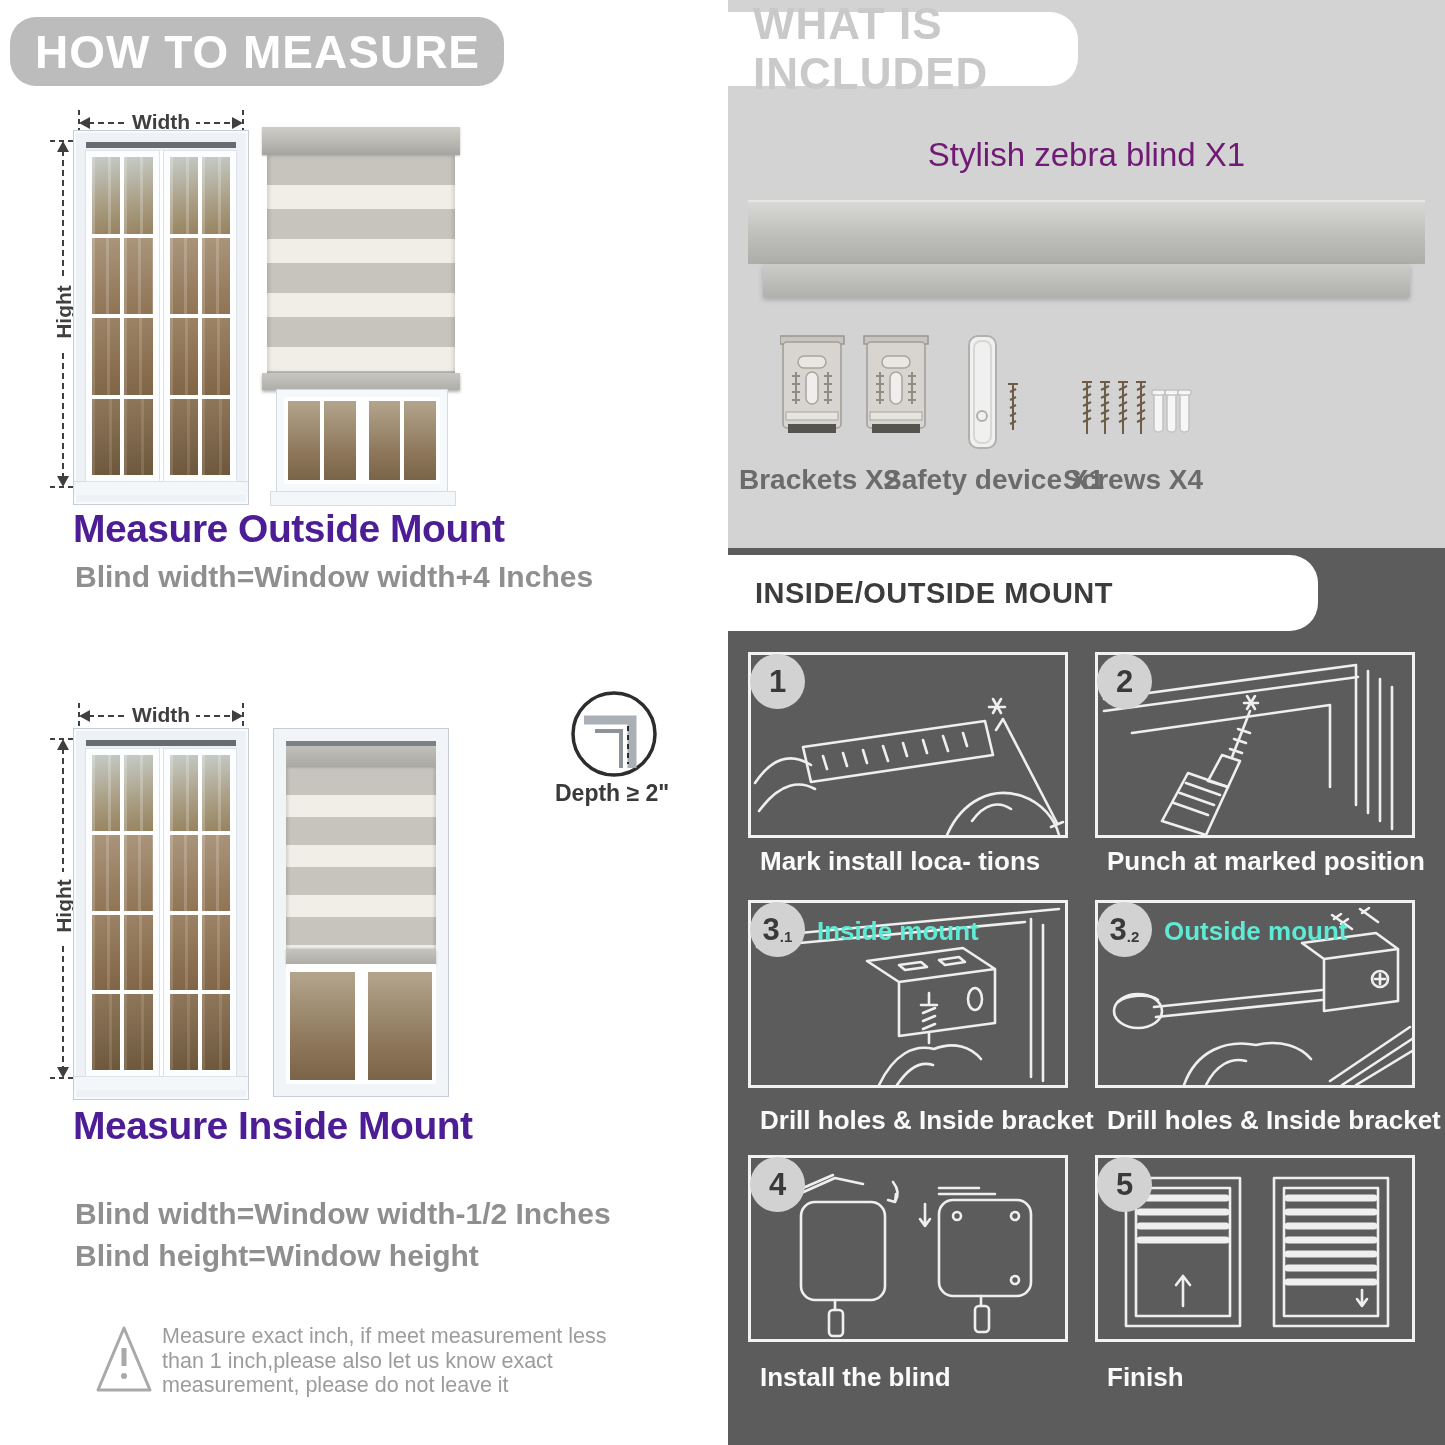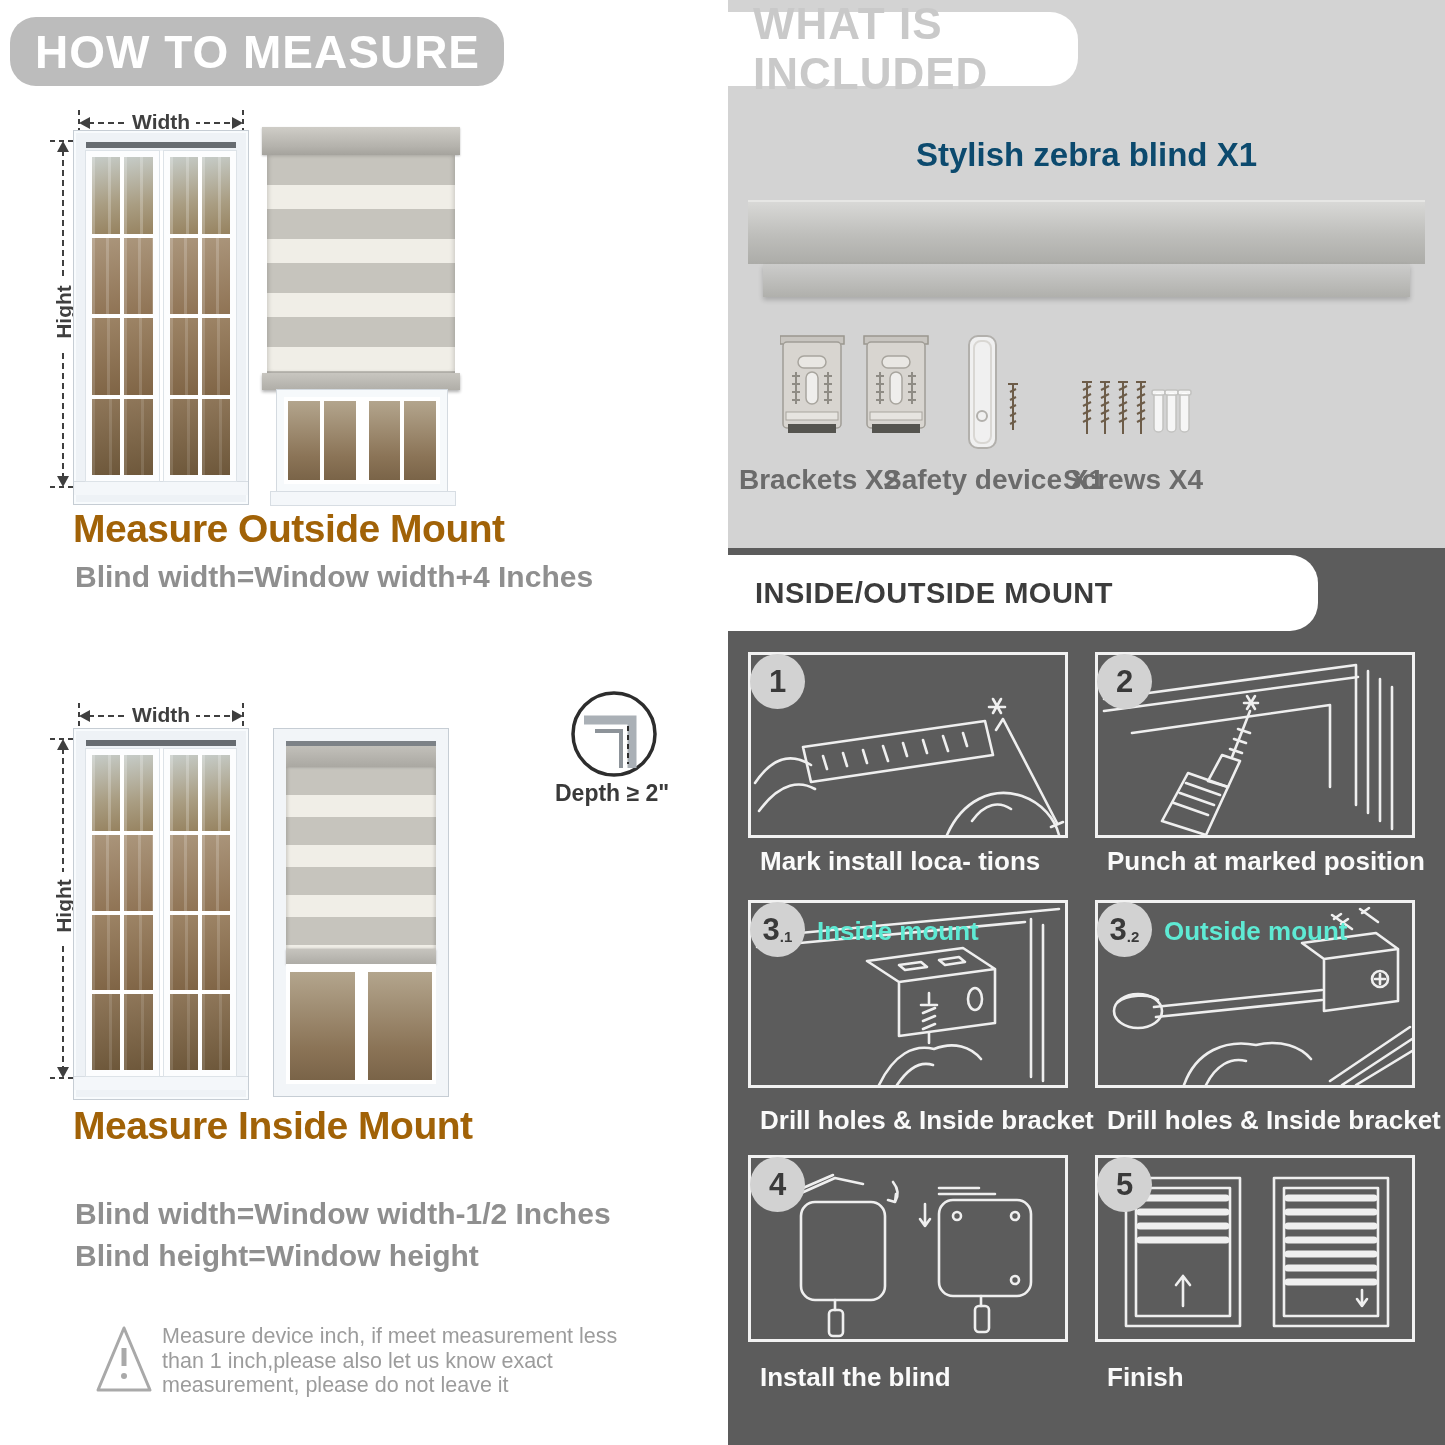--- a/index.html
+++ b/index.html
@@ -8,21 +8,21 @@
   .abs{position:absolute;}
   
   .pill{box-sizing:border-box;display:flex;align-items:center;}
   .pill-htm{left:10px;top:17px;width:494px;height:69px;background:#bcbcbc;border-radius:26px;
             padding-left:25px;color:#fff;font-size:46px;font-weight:700;letter-spacing:1px;}
   .pill-wii{left:0;top:12px;width:350px;height:74px;background:#fff;border-radius:0 28px 28px 0;
             padding-left:25px;color:#c9c9c9;font-size:44px;font-weight:700;letter-spacing:1px;}
   .pill-iom{left:0;top:7px;width:590px;height:76px;background:#fff;border-radius:0 28px 28px 0;
             padding-left:27px;color:#3c3c3c;font-size:29px;font-weight:700;letter-spacing:.5px;}
   
-  .mheading{color:#a16207;font-size:39px;font-weight:700;letter-spacing:-.5px;white-space:nowrap;}
+  .mheading{color:#4c1d95;font-size:39px;font-weight:700;letter-spacing:-.5px;white-space:nowrap;}
   .mline{color:#8f8f8f;font-size:30px;font-weight:700;white-space:nowrap;}
   .warn-line{color:#9c9c9c;font-size:21.5px;font-weight:500;line-height:24.6px;white-space:nowrap;}
   
   .wa-label,.ha-label{background:#fff;color:#3f3f3f;font-size:21px;font-weight:700;padding:0 6px;}
   .ha-label{transform:rotate(-90deg);transform-origin:center;}
   .depth-label{color:#3a3a3a;font-size:23px;font-weight:700;text-align:right;white-space:nowrap;}
   
   .winA{box-sizing:border-box;background:#eef2f6;border:1px solid #c6cdd4;padding:11px 12px 0 12px;
         box-shadow:inset 0 0 0 2px #f8fbfd;}
   .winA-top{height:6px;background:#676c71;margin-bottom:3px;}
@@ -47,21 +47,21 @@
   .winB{box-sizing:border-box;background:#f2f5f8;border:1px solid #c6cdd4;padding:12px;}
   .winB-recess{height:5px;background:#7d8287;}
   .winB-head{height:21px;background:linear-gradient(180deg,#c2c0ba,#aaa8a2);}
   .winB-stripes{background:repeating-linear-gradient(180deg,#c6c4bd 0 28px,#f0eee7 28px 50px);
            box-shadow:inset 2px 0 3px rgba(0,0,0,.12), inset -2px 0 3px rgba(0,0,0,.12);}
   .winB-bot{height:15px;background:linear-gradient(180deg,#c6c4be,#aeaca6);box-shadow:0 1px 2px rgba(0,0,0,.25);}
   .winB-lower{flex:1;display:flex;gap:5px;background:#fff;border-top:4px solid #fff;}
   
   .sec-included{left:728px;top:0;width:717px;height:548px;background:#d3d3d3;padding-left:37px;}
   .sec-mount{left:728px;top:548px;width:717px;height:897px;background:#5c5c5c;}
-  .blind-label{left:0;top:136px;width:717px;text-align:center;color:#0c4a6e;font-size:33px;font-weight:700;}
+  .blind-label{left:0;top:136px;width:717px;text-align:center;color:#701a75;font-size:33px;font-weight:400;}
   .hr-top{height:64px;background:linear-gradient(180deg,#dadad8,#bebebb 55%,#acaca8);box-shadow:inset 0 2px 0 #e6e6e4;}
   .hr-bot{height:33px;margin:0 15px;background:linear-gradient(180deg,#cccccb,#b0b0ac);box-shadow:0 3px 5px rgba(0,0,0,.2);}
   .item-label{top:464px;color:#6b6b6b;font-size:28px;font-weight:700;text-align:center;white-space:nowrap;}
   
   .panel{box-sizing:border-box;width:320px;border:3px solid #f2f2f2;background:#5c5c5c;}
   .badge{position:absolute;left:-1px;top:-1px;width:55px;height:55px;border-radius:50%;background:#d2d2d2;
          display:flex;align-items:center;justify-content:center;color:#3a3a3a;font-weight:700;font-size:31px;}
   .badge .sub{font-size:15px;margin-top:14px;}
   .ptitle{position:absolute;left:66px;top:13px;color:#5eead4;font-size:26px;font-weight:700;white-space:nowrap;}
   .caption{color:#fafafa;font-size:26px;font-weight:700;white-space:nowrap;margin-left:10px;}
@@ -237,21 +237,21 @@
     <p class="abs mline" style="left:75px;top:1197px;margin:0;">Blind width=Window width-1/2 Inches</p>
     <p class="abs mline" style="left:75px;top:1239px;margin:0;">Blind height=Window height</p>
 
     <div class="abs" style="left:94px;top:1318px;width:560px;height:90px;">
       <svg class="abs" width="60" height="74" style="left:0;top:4px;">
         <path d="M30,6 L56,68 H4 Z" fill="none" stroke="#a9a9a9" stroke-width="3" stroke-linejoin="round"></path>
         <line x1="30" y1="26" x2="30" y2="44" stroke="#a9a9a9" stroke-width="5"></line>
         <circle cx="30" cy="54" r="3" fill="#a9a9a9"></circle>
       </svg>
       <div class="abs" style="left:68px;top:6px;">
-        <div class="warn-line">Measure device inch, if meet measurement less</div>
+        <div class="warn-line">Measure exact inch, if meet measurement less</div>
         <div class="warn-line">than 1 inch,please also let us know exact</div>
         <div class="warn-line">measurement, please do not leave it</div>
       </div>
     </div>
   </section>
 
   <section class="abs sec-included">
     <div class="abs pill pill-wii">
       <span>WHAT IS INCLUDED</span>
     </div>

